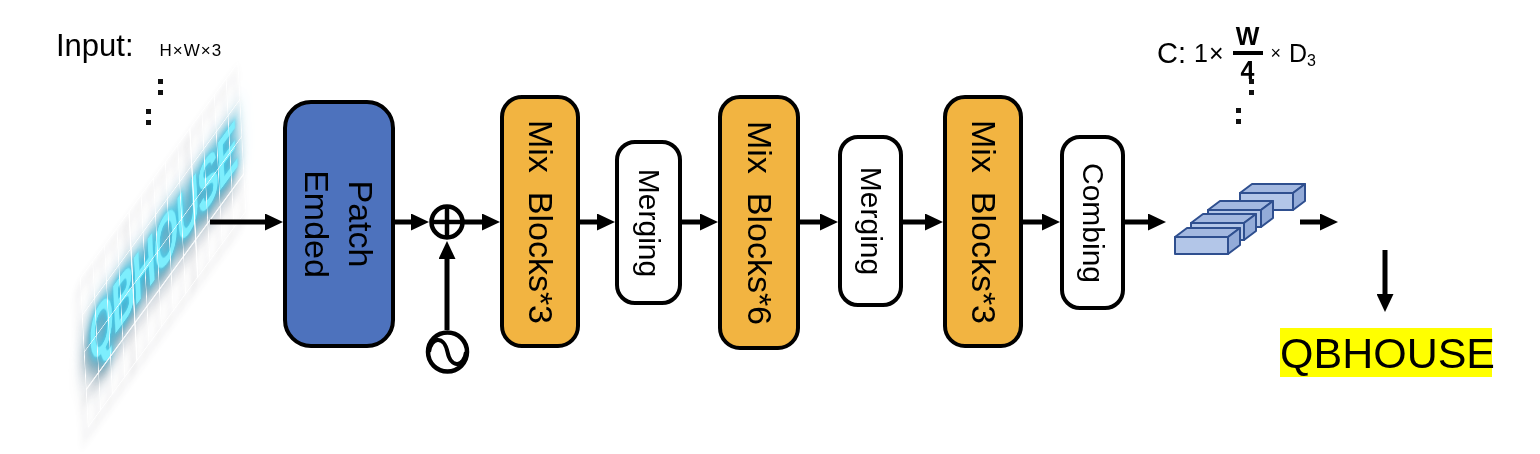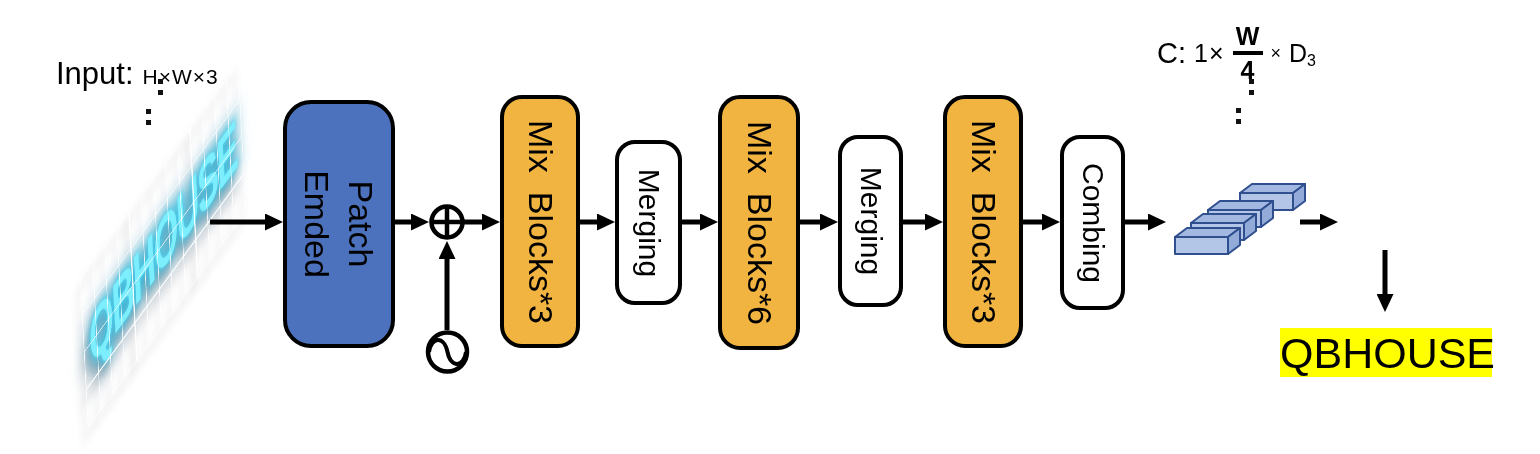--- a/index.html
+++ b/index.html
@@ -1,23 +1,23 @@
 <!DOCTYPE html>
 <html style="--c-patch-embed: #4d72bd; --c-mix-blocks: #f2b441; --c-plain-box: #ffffff; --c-border: #000000; --c-output-highlight: #ffff00; --c-sign-text: #7deefd; --c-feature-front: #b3c6e8; --c-feature-top: #a3b8e0; --c-feature-side: #93abd8; --c-feature-border: #2f4f8f;"><head>
 <meta charset="utf-8">
 <style>
   html,body{margin:0;padding:0;background:#fff;}
   .canvas{
     position:relative;width:1540px;height:454px;background:#fff;overflow:hidden;
     font-family:"Liberation Sans",sans-serif;color:#000;
   }
   
-  .input-label{position:absolute;left:56px;top:28px;display:flex;align-items:baseline;gap:9px;margin-top:28px;}
+  .input-label{position:absolute;left:56px;top:28px;display:flex;align-items:baseline;gap:26px;}
   .il-main{font-size:31px;}
-  .il-dims{font-size:21px;letter-spacing:1px;}
+  .il-dims{font-size:17px;letter-spacing:1px;}
   
   .sign-image{
     position:absolute;left:0;top:0;width:268px;height:150px;
     transform-origin:0 0;
     transform:matrix(0.590,-0.807,0.053,1.0,80,278);
     filter:drop-shadow(-6px 7px 6px rgba(40,40,55,.45));
     z-index:1;
   }
   .sign-bg{
     position:absolute;inset:0;

